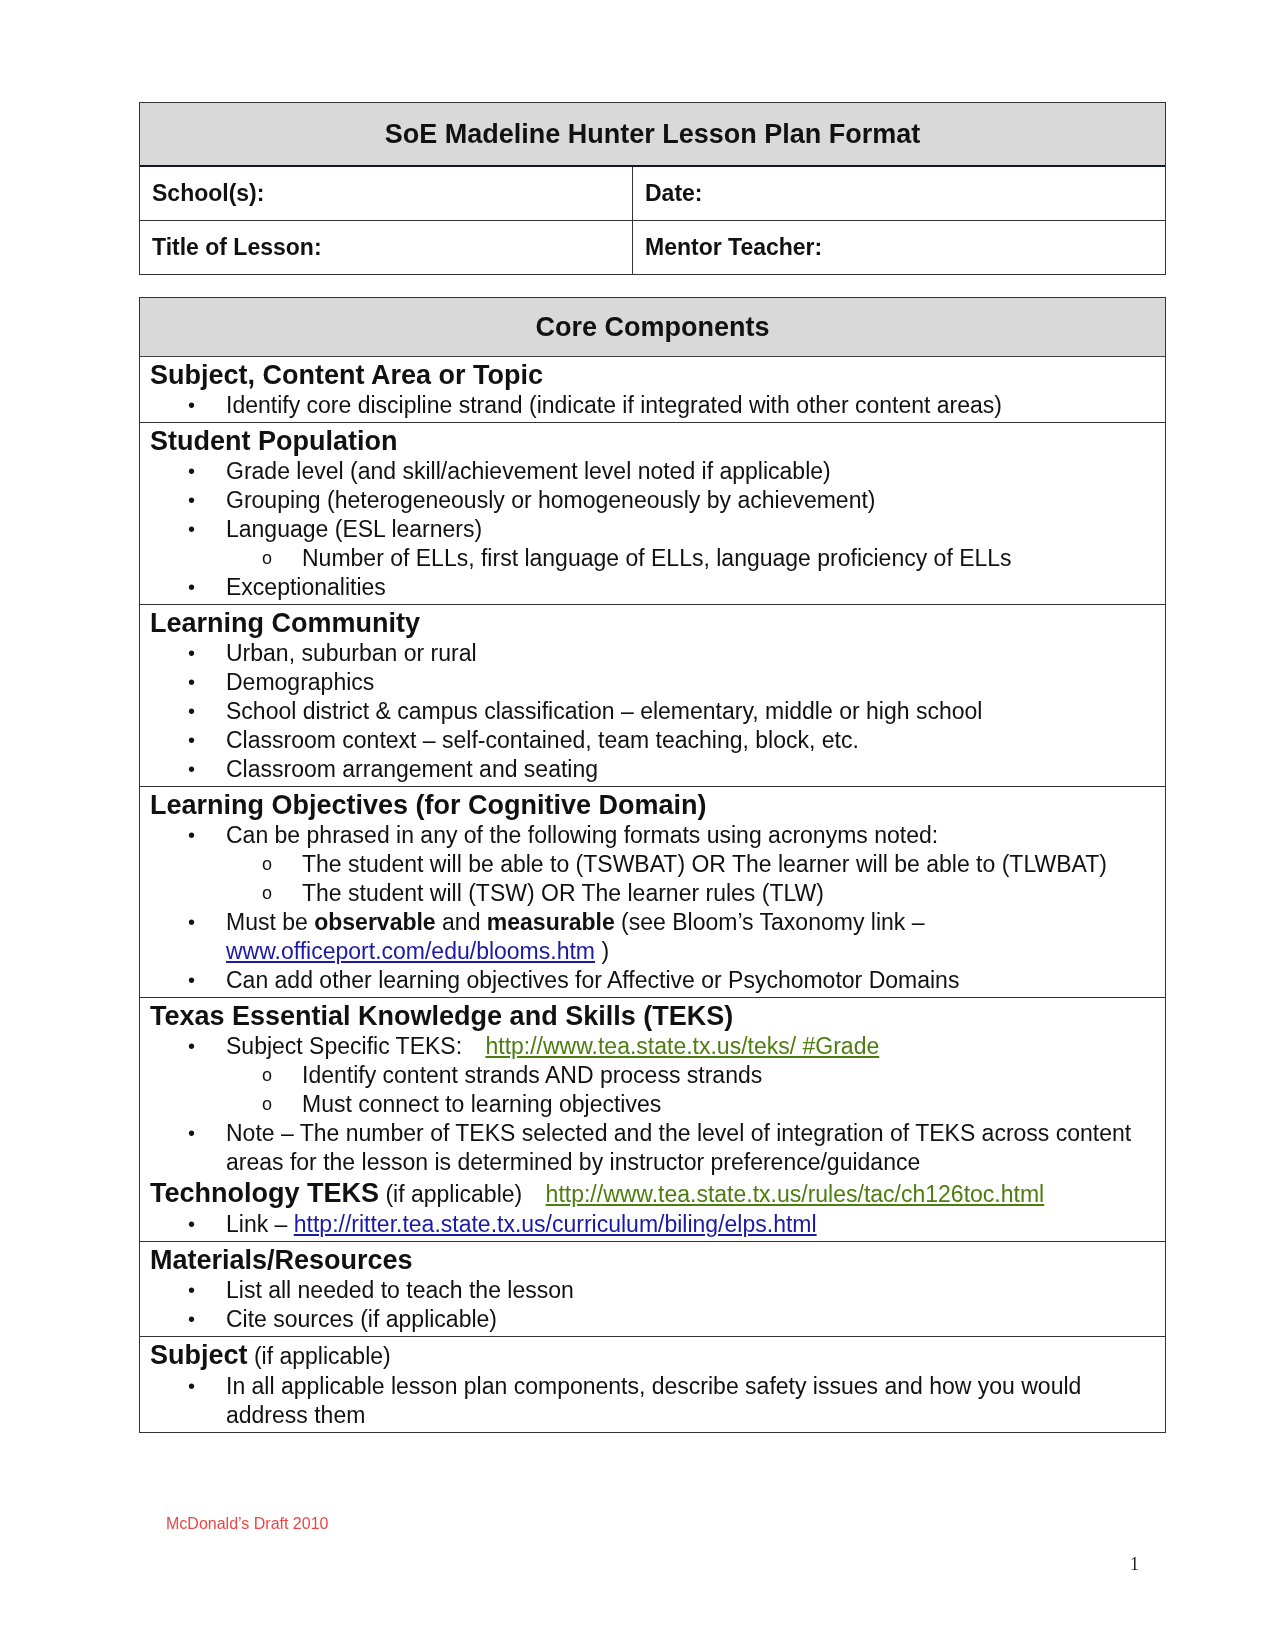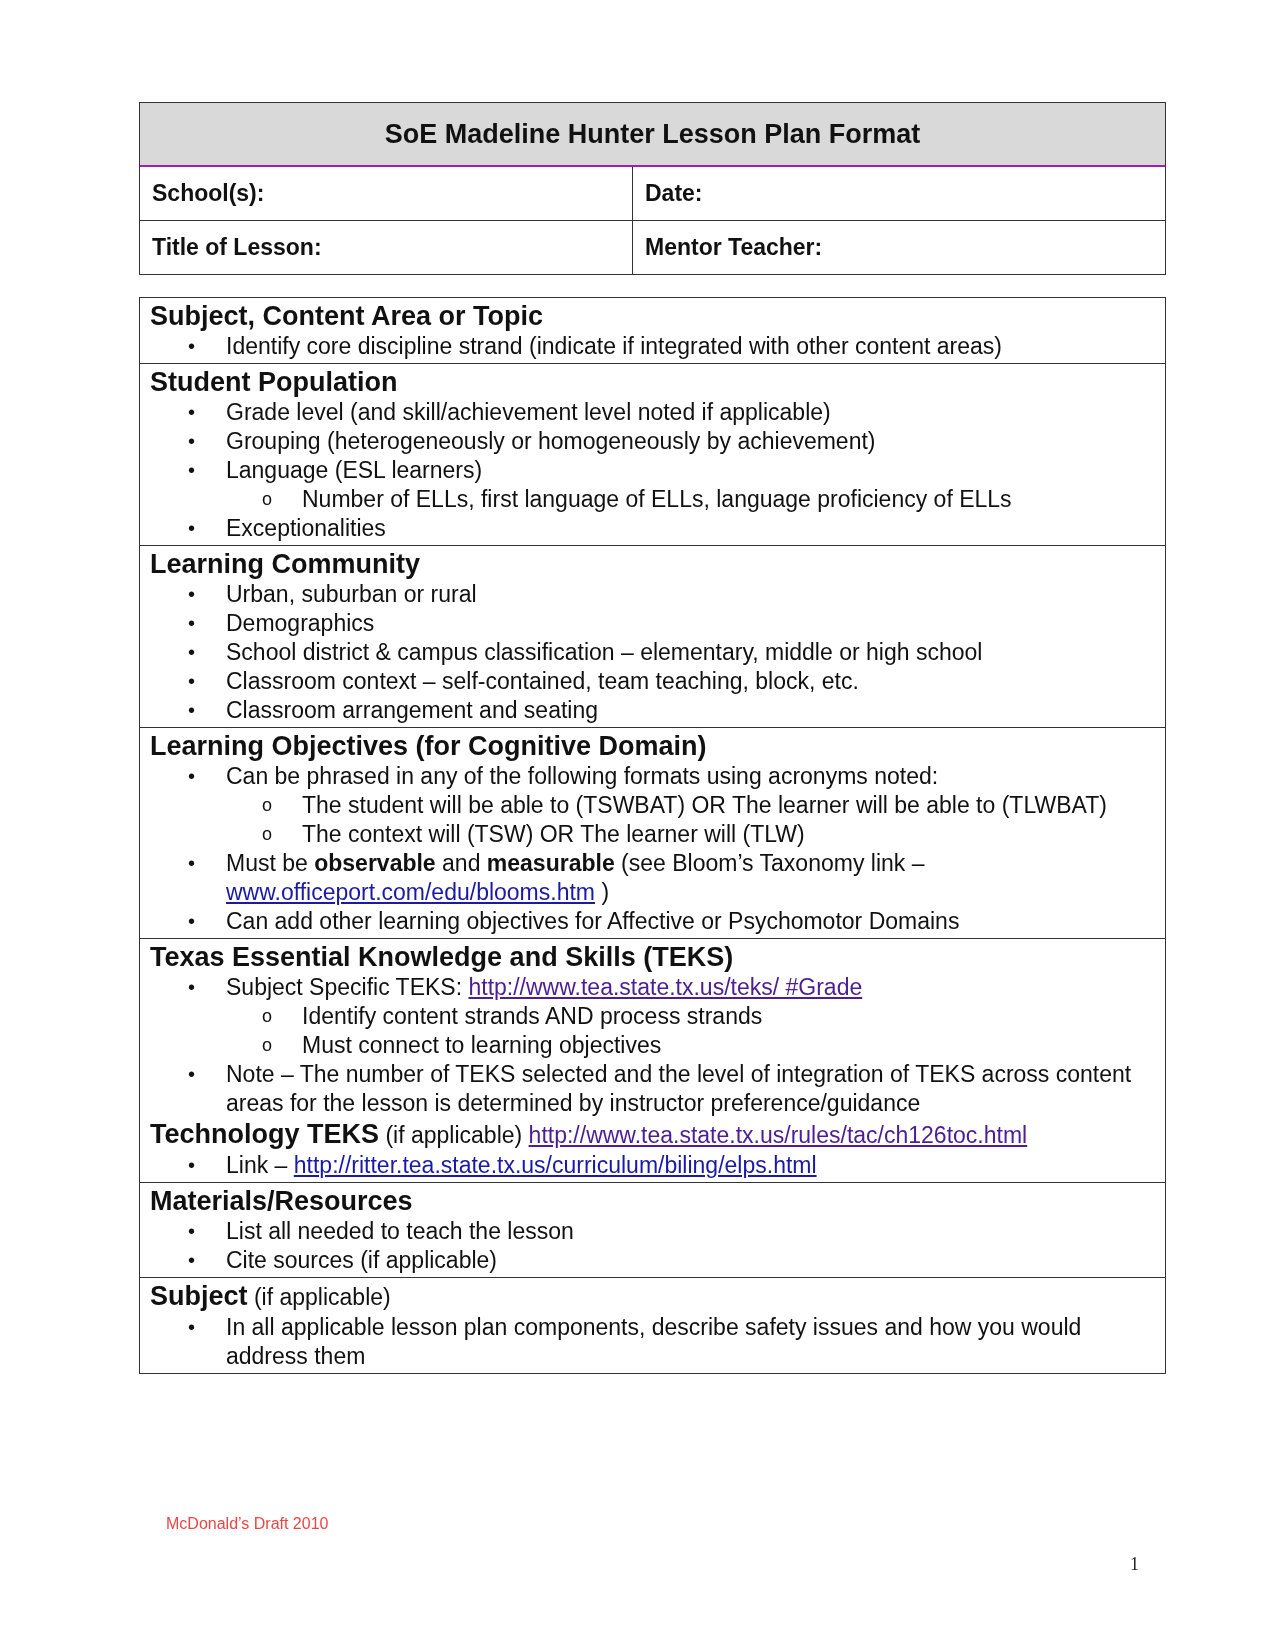--- a/index.html
+++ b/index.html
@@ -1,61 +1,62 @@
 <!DOCTYPE html>
 <html><head>
 <meta charset="utf-8">
 <style>
   html, body { margin: 0; padding: 0; background: #ffffff; }
   body { width: 1275px; height: 1650px; position: relative; overflow: hidden;
          font-family: "Liberation Sans", "DejaVu Sans", sans-serif; color: #111; }
   .tbl { position: absolute; left: 139px; width: 1027px; border: 1.5px solid #333; box-sizing: border-box; }
   #top-table { top: 102px; }
-  .hdr { background: #d9d9d9; text-align: center; font-weight: bold; border-bottom: 2px solid #a21caf; }
+  .hdr { background: #d9d9d9; text-align: center; font-weight: bold; border-bottom: 2px solid #0f172a; }
   #top-table .hdr { height: 62px; line-height: 62px; font-size: 27px; }
   .row { display: flex; border-bottom: 1.5px solid #333; height: 53px; }
   .row:last-child { border-bottom: none; justify-content: space-between; }
   .cell { font-weight: bold; font-size: 23px; line-height: 53px; padding-left: 12px; box-sizing: border-box; }
   .cell.l { width: 493px; border-right: 1.5px solid #333; }
   .cell.r { flex: 1; }
   #core-table { top: 297px; }
   #core-table .hdr { height: 58px; line-height: 58px; font-size: 27px; border-bottom: 1.5px solid #444; }
   .sec { border-bottom: 1.5px solid #333; padding: 2px 0 2px 10px; }
   .sec:last-child { border-bottom: none; }
   .sec-title { font-weight: bold; font-size: 27px; line-height: 32px; }
   .sec-title .note { font-weight: normal; font-size: 23px; }
   .sub-title { font-weight: bold; font-size: 27px; line-height: 32px; }
   ul.b1 { list-style: none; margin: 0; padding: 0; }
   ul.b1 > li { position: relative; padding-left: 76px; font-size: 23px; line-height: 29px; }
   ul.b1 > li > .bullet { position: absolute; left: 38px; top: 0; font-size: 20px; }
   ul.b2 { list-style: none; margin: 0; padding: 0; }
   ul.b2 > li { position: relative; padding-left: 76px; font-size: 23px; line-height: 29px; }
   ul.b2 > li > .bullet { position: absolute; left: 36px; top: 0; font-size: 18px; }
   a.link { color: #1a1aa6; text-decoration: underline; }
-  a.link.plain { color: #4c1d95; }
+  a.link.plain { color: #4d7c0f; margin-left: 17px; }
   b { font-weight: bold; }
   #footer-note { position: absolute; left: 166px; top: 1515px; font-size: 16px; color: #ef4444; }
   #page-number { position: absolute; left: 1130px; top: 1554px; font-family: "Liberation Serif", serif; font-size: 18px; color: #222; }
 </style>
 </head>
 <body>
 
 <div class="tbl" id="top-table">
   <div class="hdr">SoE Madeline Hunter Lesson Plan Format</div>
   <div class="row">
     <div class="cell l">School(s):</div>
     <div class="cell r">Date:</div>
   </div>
   <div class="row">
     <div class="cell l">Title of Lesson:</div>
     <div class="cell r">Mentor Teacher:</div>
   </div>
 </div>
 
 <div class="tbl" id="core-table">
+  <div class="hdr">Core Components</div>
 
   <div class="sec">
     <div class="sec-title">Subject, Content Area or Topic</div>
     <ul class="b1">
       <li><span class="bullet">•</span><span>Identify core discipline strand (indicate if integrated with other content areas)</span></li>
     </ul>
   </div>
 
   <div class="sec">
     <div class="sec-title">Student Population</div>
@@ -81,21 +82,21 @@
       <li><span class="bullet">•</span><span>Classroom arrangement and seating</span></li>
     </ul>
   </div>
 
   <div class="sec">
     <div class="sec-title">Learning Objectives (for Cognitive Domain)</div>
     <ul class="b1">
       <li><span class="bullet">•</span><span>Can be phrased in any of the following formats using acronyms noted:</span>
         <ul class="b2">
           <li><span class="bullet">o</span><span>The student will be able to (TSWBAT) OR The learner will be able to (TLWBAT)</span></li>
-          <li><span class="bullet">o</span><span>The context will (TSW) OR The learner will (TLW)</span></li>
+          <li><span class="bullet">o</span><span>The student will (TSW) OR The learner rules (TLW)</span></li>
         </ul>
       </li>
       <li><span class="bullet">•</span><span>Must be </span><b>observable</b><span> and </span><b>measurable</b><span> (see Bloom’s Taxonomy link –</span><br><a class="link">www.officeport.com/edu/blooms.htm</a><span> )</span></li>
       <li><span class="bullet">•</span><span>Can add other learning objectives for Affective or Psychomotor Domains</span></li>
     </ul>
   </div>
 
   <div class="sec">
     <div class="sec-title">Texas Essential Knowledge and Skills (TEKS)</div>
     <ul class="b1">

